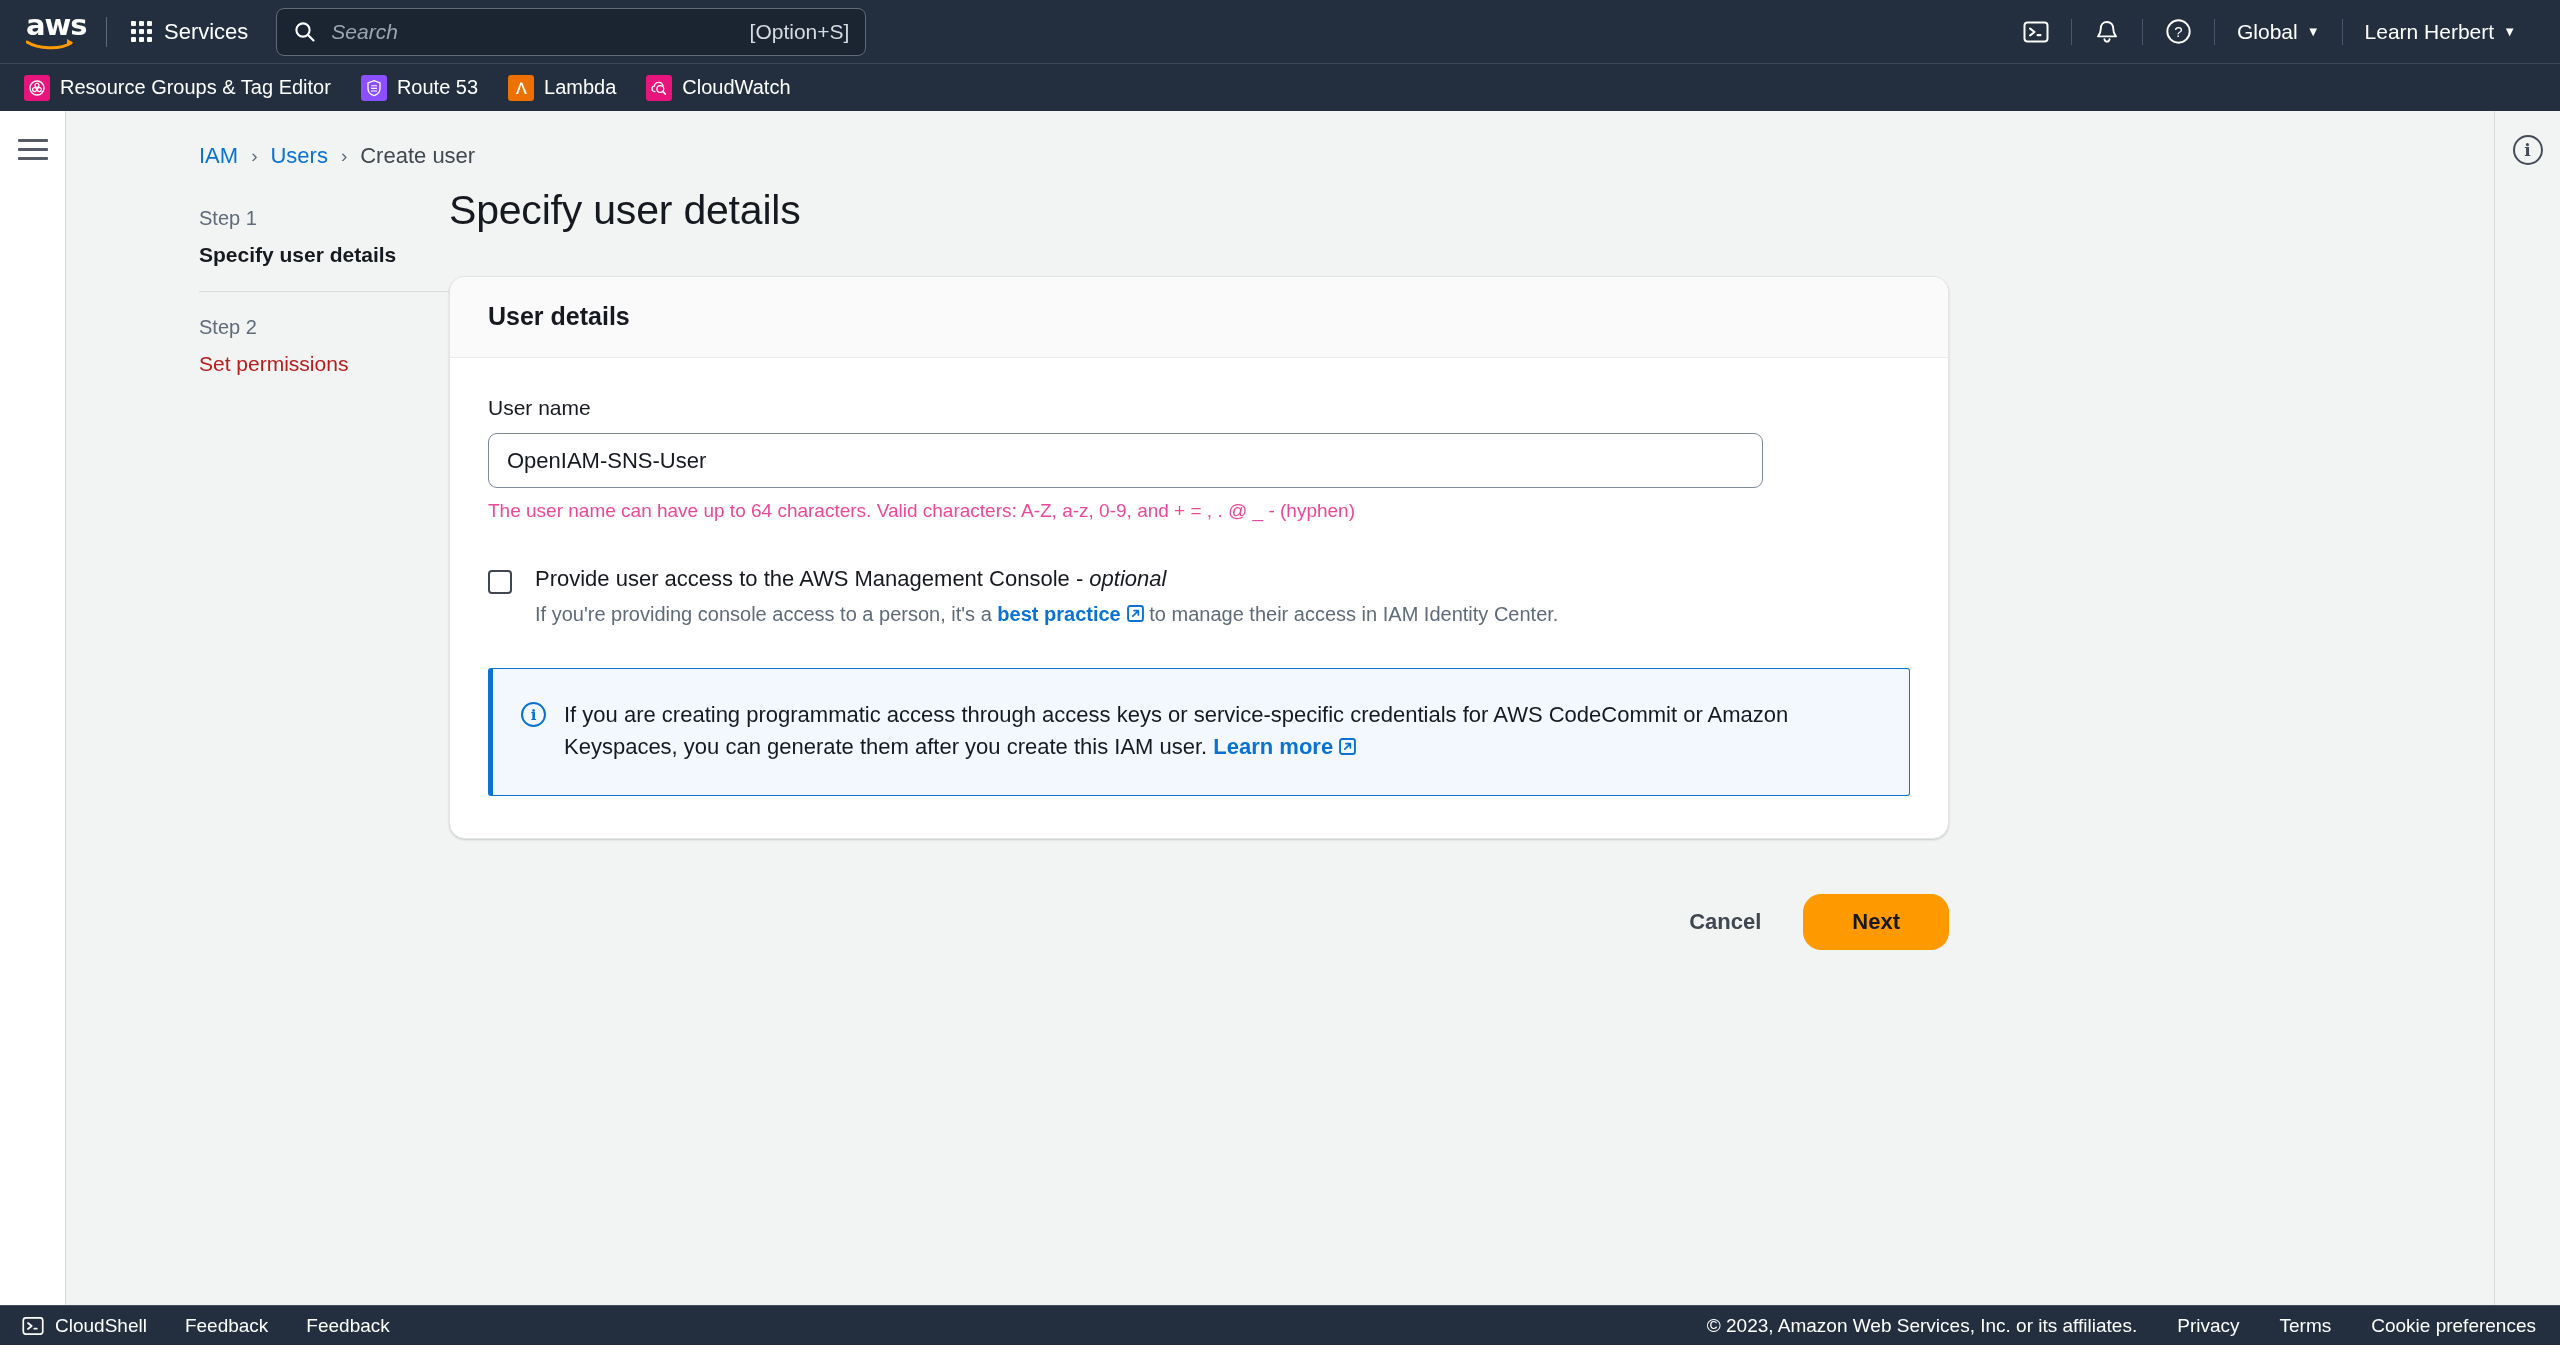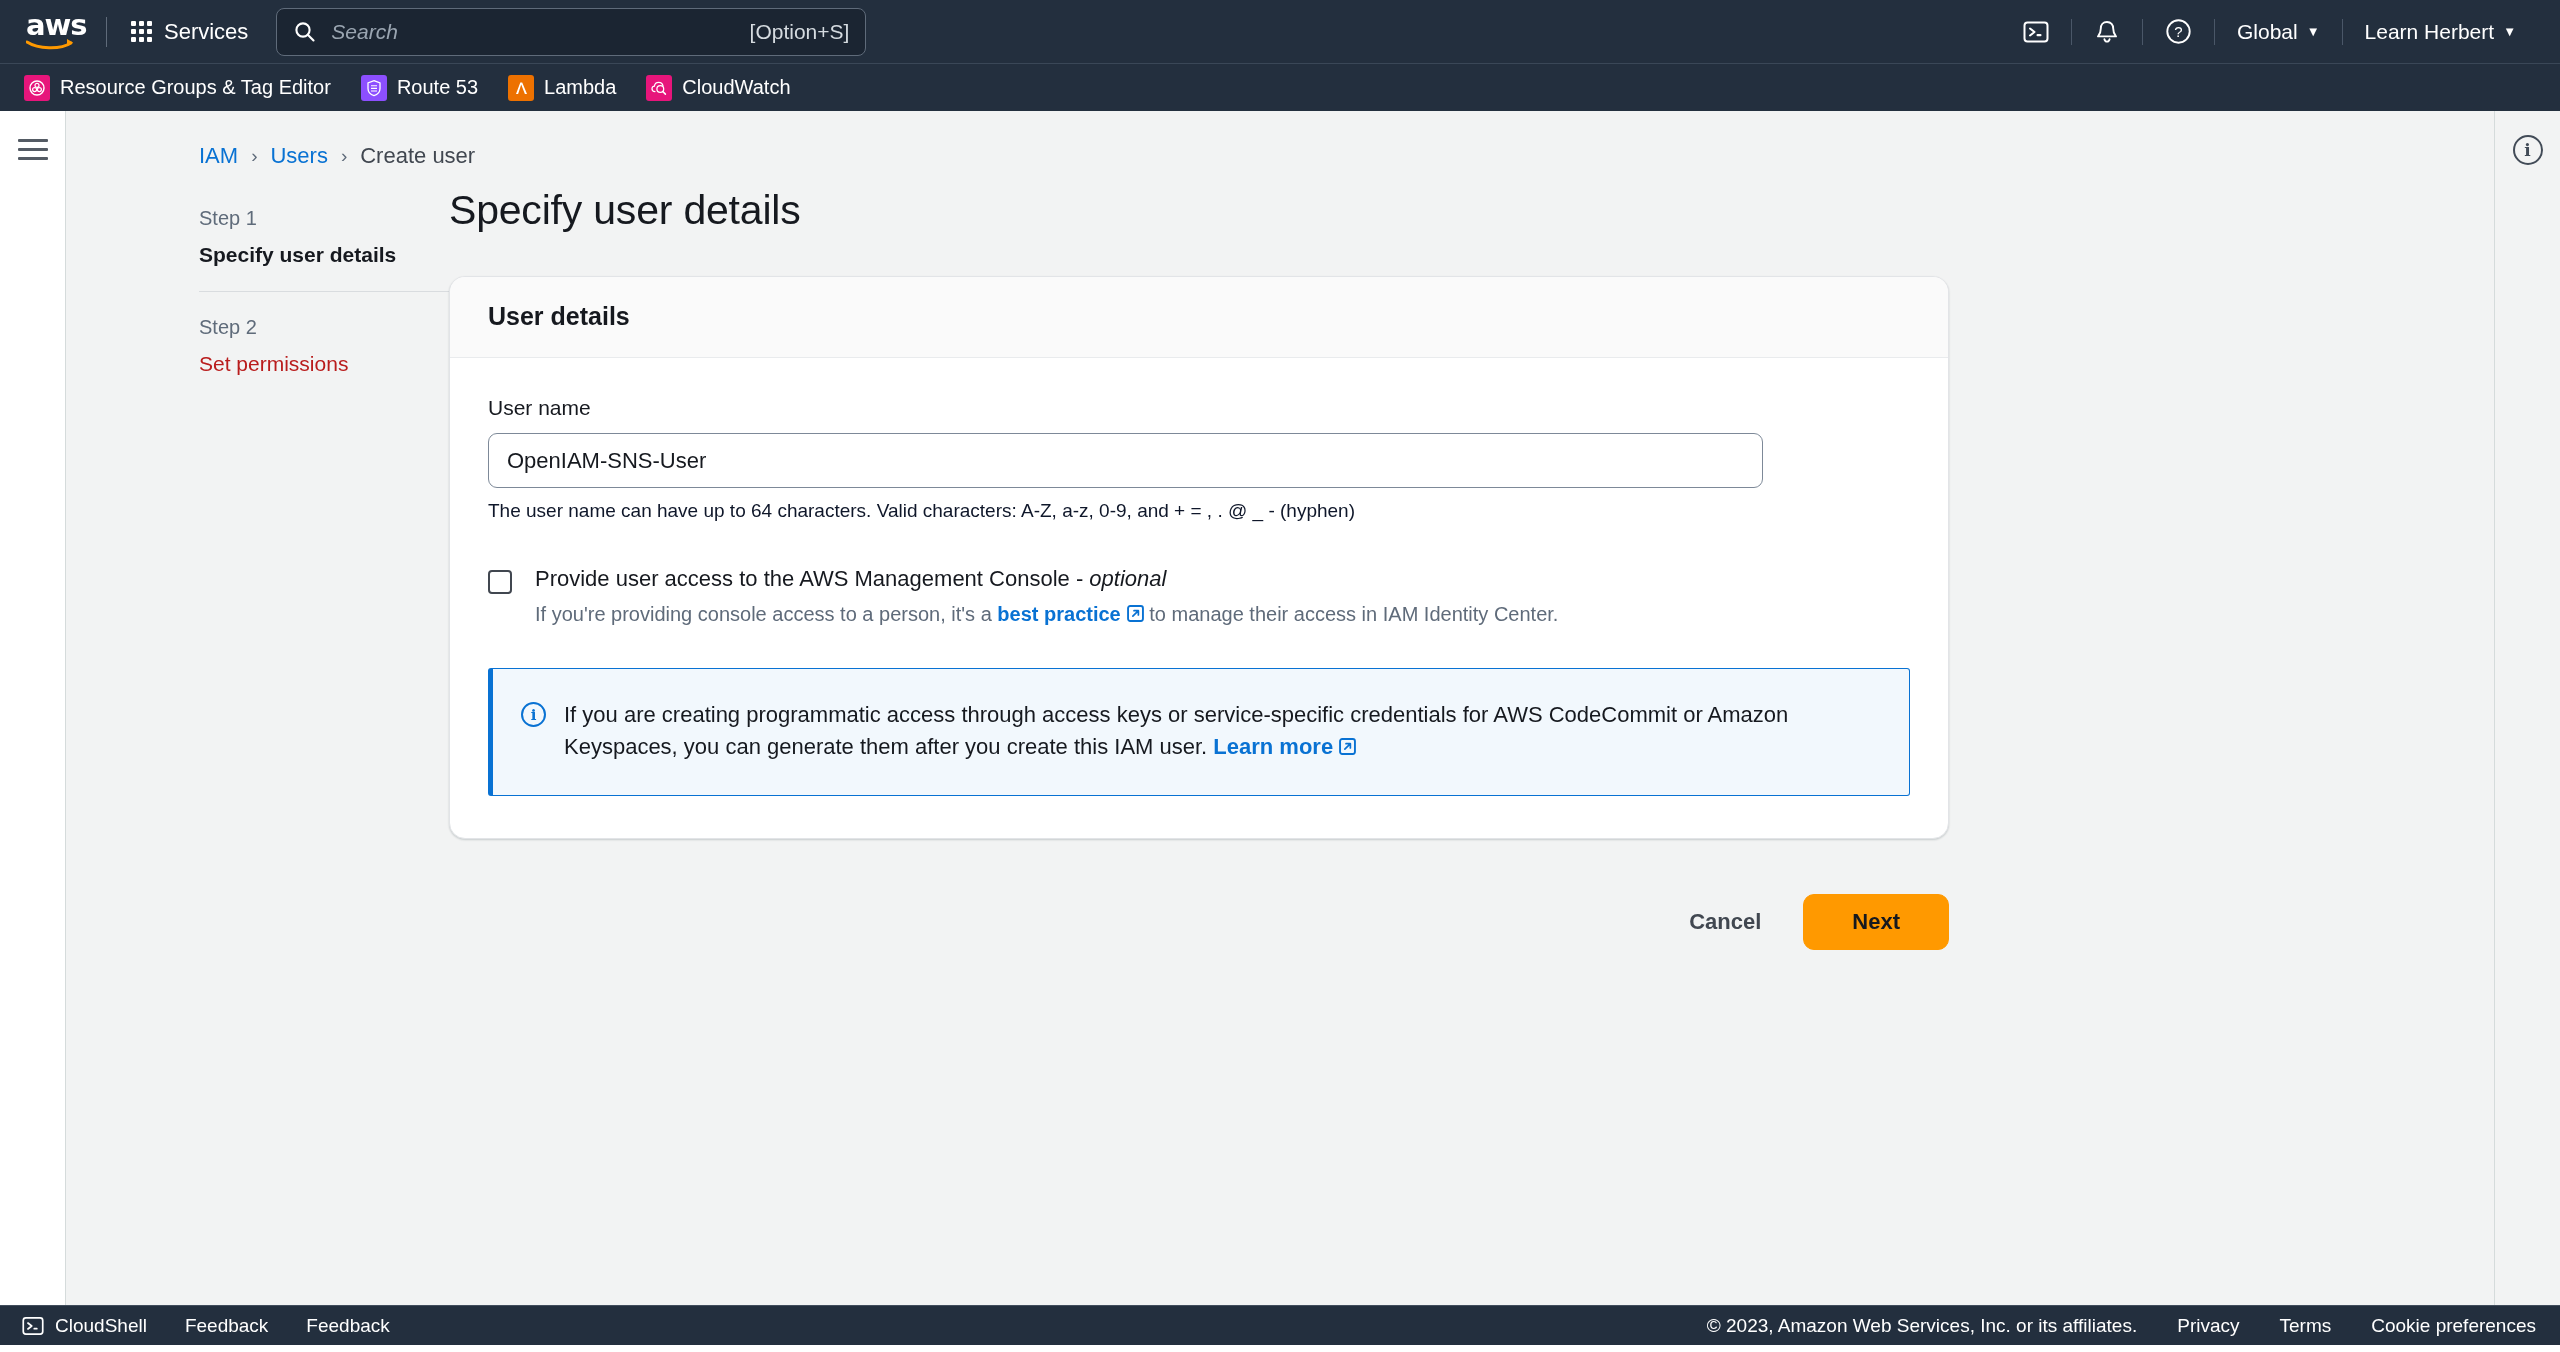--- a/index.html
+++ b/index.html
@@ -227,21 +227,21 @@
     width: 1275px; height: 55px;
     border: 1px solid #7d8998;
     border-radius: 9px;
     padding: 0 18px;
     font-size: 22px;
     color: #16191f;
     font-family: "Liberation Sans", sans-serif;
     outline: none;
     background: #ffffff;
   }
-  .helper { font-size: 19px; color: #0f172a; margin-top: 12px; }
+  .helper { font-size: 19px; color: #ec4899; margin-top: 12px; }
 
   .check-row { display: flex; margin-top: 44px; }
   .cbox {
     width: 24px; height: 24px;
     border: 2px solid #414750;
     border-radius: 4px;
     background: #ffffff;
     flex: 0 0 auto;
     margin-top: 4px;
     cursor: pointer;
@@ -285,21 +285,21 @@
     padding-bottom: 40px;
   }
   .btn-cancel {
     background: transparent; border: none;
     color: #414750; font-size: 22px; font-weight: bold;
     padding: 14px 26px; cursor: pointer;
     font-family: "Liberation Sans", sans-serif;
   }
   .btn-next {
     background: #ff9900; border: 1px solid #ff9900;
-    border-radius: 11px;
+    border-radius: 18px;
     color: #16191f; font-size: 22px; font-weight: bold;
     padding: 14px 48px; cursor: pointer;
     font-family: "Liberation Sans", sans-serif;
   }
 
   
   .footer {
     height: 40px;
     background: #232f3e;
     border-top: 1px solid #414d5c;

